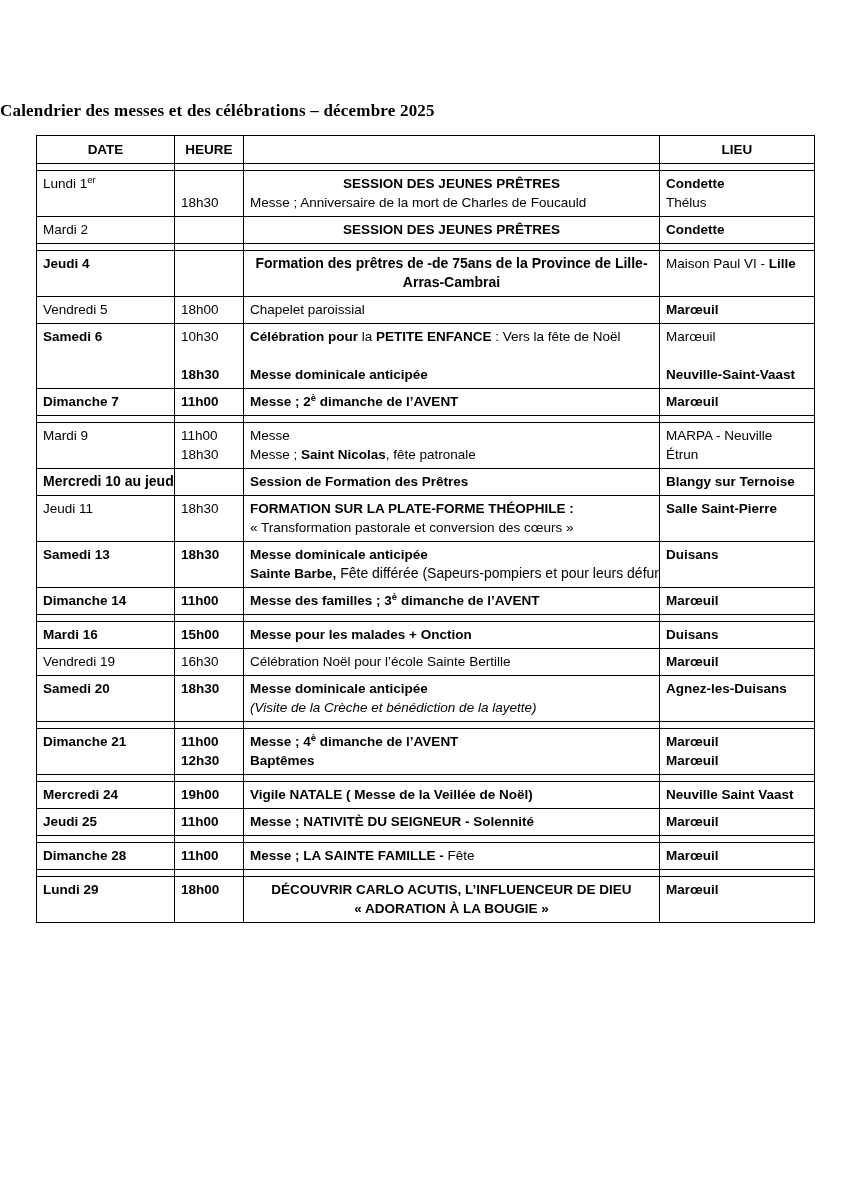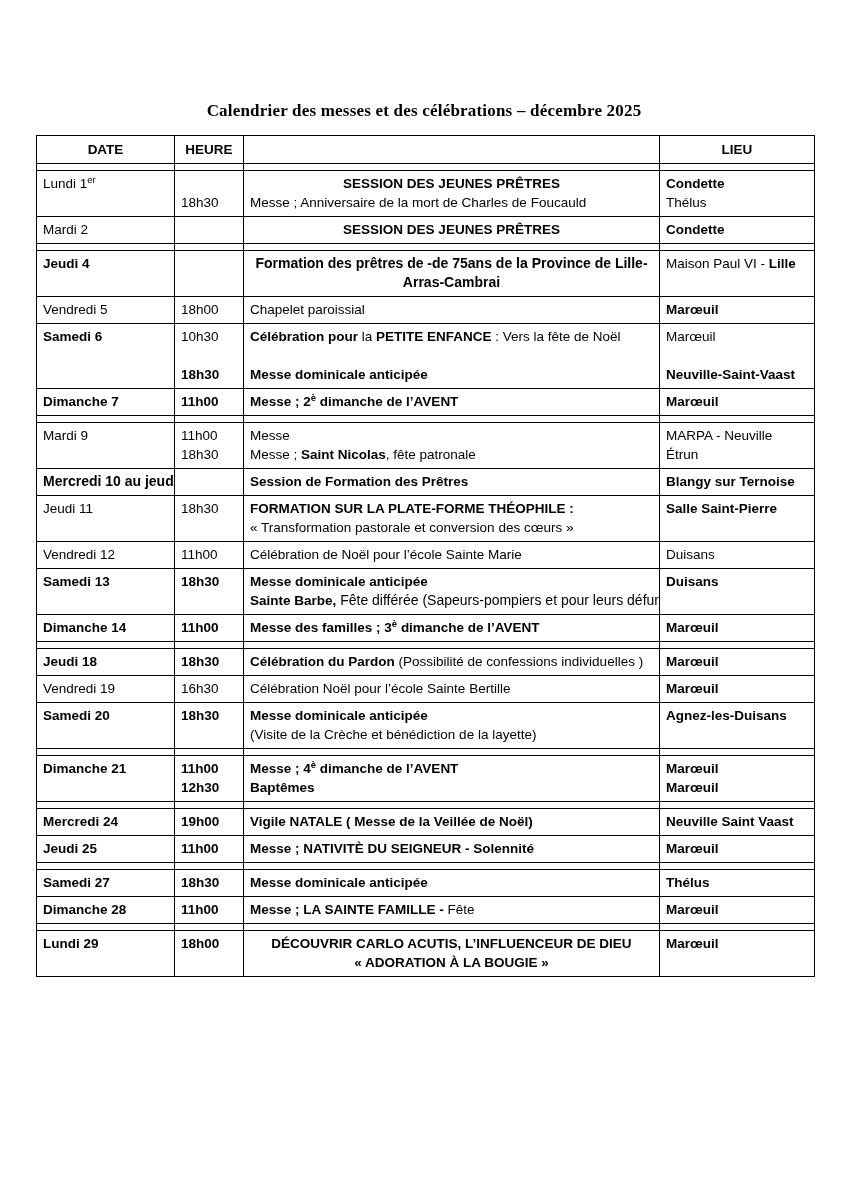--- a/index.html
+++ b/index.html
@@ -8,21 +8,20 @@
     width: 848px;
     height: 1200px;
     background: #ffffff;
     color: #000;
     font-family: "Liberation Sans", sans-serif;
     overflow: hidden;
   }
   .title {
     margin: 0;
     padding-top: 101px;
-    text-align: center;
     font-family: "Liberation Serif", serif;
     font-weight: bold;
     font-size: 17px;
     letter-spacing: 0.2px;
     color: #000;
   }
   table.cal {
     border-collapse: collapse;
     table-layout: fixed;
     margin: 14px 10px 0 36px;
@@ -43,21 +42,21 @@
   table.cal th {
     text-align: center;
     font-weight: bold;
     padding-top: 4px;
     padding-bottom: 4px;
   }
   tr.spacer td { height: 6px; padding: 0 6px; line-height: 6px; font-size: 2px; }
   .line { white-space: nowrap; }
   .line.center { text-align: center; white-space: normal; }
   .b { font-weight: bold; }
-  .i { }
+  .i { font-style: italic; }
   .small { font-size: 14px; }
   .sup { vertical-align: super; font-size: 9.5px; line-height: 0; text-align: right; }
 </style>
 </head>
 <body>
 
 <div class="page">
   <h1 class="title">Calendrier des messes et des célébrations – décembre 2025</h1>
 
   <table class="cal">
@@ -222,34 +221,20 @@
           <td>
             <div class="line"><span class="b">FORMATION SUR LA PLATE-FORME THÉOPHILE :</span></div>
             <div class="line"><span>« Transformation pastorale et conversion des cœurs »</span></div>
           </td>
           <td>
             <div class="line"><span class="b">Salle Saint-Pierre</span></div>
           </td>
         </tr>
         <tr>
           <td>
-            <div class="line"><span>Vendredi 12</span></div>
-          </td>
-          <td>
-            <div class="line"><span>11h00</span></div>
-          </td>
-          <td>
-            <div class="line"><span>Célébration de Noël pour l’école Sainte Marie</span></div>
-          </td>
-          <td>
-            <div class="line"><span>Duisans</span></div>
-          </td>
-        </tr>
-        <tr>
-          <td>
             <div class="line"><span class="b">Samedi 13</span></div>
           </td>
           <td>
             <div class="line"><span class="b">18h30</span></div>
           </td>
           <td>
             <div class="line"><span class="b">Messe dominicale anticipée</span></div>
             <div class="line"><span class="b">Sainte Barbe,</span><span class="small"> Fête différée (Sapeurs-pompiers et pour leurs défunts)</span></div>
           </td>
           <td>
@@ -271,30 +256,30 @@
           </td>
         </tr>
         <tr class="spacer">
           <td></td>
           <td></td>
           <td></td>
           <td></td>
         </tr>
         <tr>
           <td>
-            <div class="line"><span class="b">Jeudi 18</span></div>
-          </td>
-          <td>
-            <div class="line"><span class="b">18h30</span></div>
-          </td>
-          <td>
-            <div class="line"><span class="b">Célébration du Pardon</span><span> (Possibilité de confessions individuelles )</span></div>
-          </td>
-          <td>
-            <div class="line"><span class="b">Marœuil</span></div>
+            <div class="line"><span class="b">Mardi 16</span></div>
+          </td>
+          <td>
+            <div class="line"><span class="b">15h00</span></div>
+          </td>
+          <td>
+            <div class="line"><span class="b">Messe pour les malades + Onction</span></div>
+          </td>
+          <td>
+            <div class="line"><span class="b">Duisans</span></div>
           </td>
         </tr>
         <tr>
           <td>
             <div class="line"><span>Vendredi 19</span></div>
           </td>
           <td>
             <div class="line"><span>16h30</span></div>
           </td>
           <td>
@@ -374,34 +359,20 @@
           </td>
           <td>
             <div class="line"><span class="b">Marœuil</span></div>
           </td>
         </tr>
         <tr class="spacer">
           <td></td>
           <td></td>
           <td></td>
           <td></td>
-        </tr>
-        <tr>
-          <td>
-            <div class="line"><span class="b">Samedi 27</span></div>
-          </td>
-          <td>
-            <div class="line"><span class="b">18h30</span></div>
-          </td>
-          <td>
-            <div class="line"><span class="b">Messe dominicale anticipée</span></div>
-          </td>
-          <td>
-            <div class="line"><span class="b">Thélus</span></div>
-          </td>
         </tr>
         <tr>
           <td>
             <div class="line"><span class="b">Dimanche 28</span></div>
           </td>
           <td>
             <div class="line"><span class="b">11h00</span></div>
           </td>
           <td>
             <div class="line"><span class="b">Messe ; LA SAINTE FAMILLE -</span><span> Fête</span></div>

